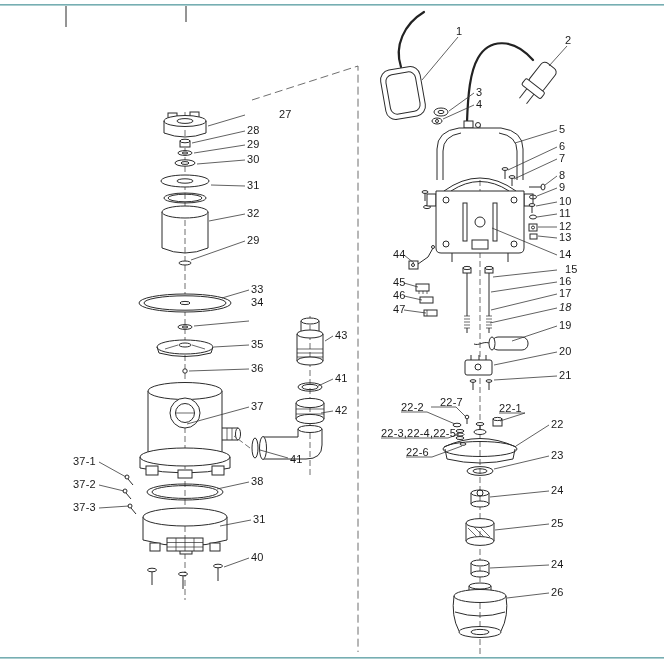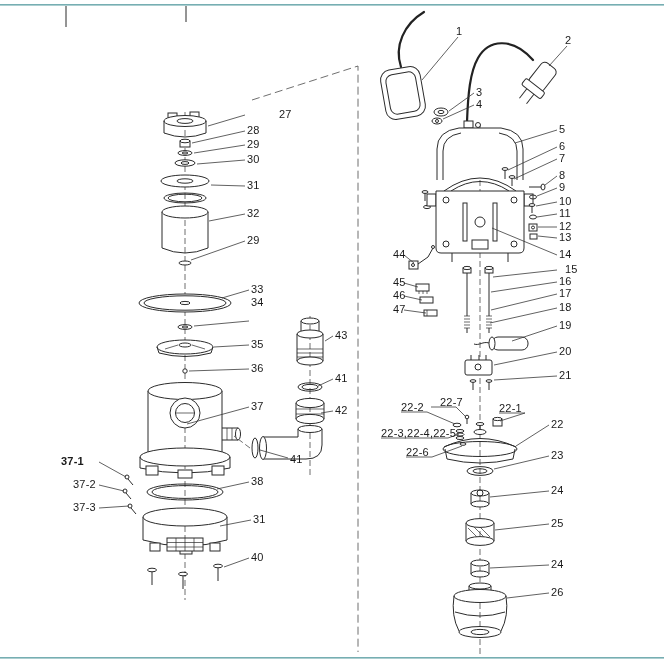--- a/index.html
+++ b/index.html
@@ -448,41 +448,41 @@
       <div class="callout" style="left: 251px; top: 339px;">35</div>
       <div class="callout" style="left: 251px; top: 363px;">36</div>
       <div class="callout" style="left: 251px; top: 401px; text-align: center;">37</div>
       <div class="callout" style="left: 251px; top: 476px;">38</div>
       <div class="callout" style="left: 253px; top: 514px;">31</div>
       <div class="callout" style="left: 251px; top: 552px;">40</div>
       <div class="callout" style="left: 335px; top: 330px;">43</div>
       <div class="callout" style="left: 335px; top: 373px;">41</div>
       <div class="callout" style="left: 335px; top: 405px;">42</div>
       <div class="callout" style="left: 290px; top: 454px;">41</div>
-      <div class="callout" style="left: 61px; top: 456px; font-weight: bold;">37-1</div>
+      <div class="callout" style="left: 73px; top: 456px;">37-1</div>
       <div class="callout" style="left: 73px; top: 479px;">37-2</div>
       <div class="callout" style="left: 73px; top: 502px;">37-3</div>
       <div class="callout" style="left: 456px; top: 26px;">1</div>
       <div class="callout" style="left: 565px; top: 35px;">2</div>
       <div class="callout" style="left: 476px; top: 87px;">3</div>
       <div class="callout" style="left: 476px; top: 99px;">4</div>
       <div class="callout" style="left: 559px; top: 124px;">5</div>
       <div class="callout" style="left: 559px; top: 141px;">6</div>
       <div class="callout" style="left: 559px; top: 153px;">7</div>
       <div class="callout" style="left: 559px; top: 170px;">8</div>
       <div class="callout" style="left: 559px; top: 182px;">9</div>
       <div class="callout" style="left: 559px; top: 196px;">10</div>
       <div class="callout" style="left: 559px; top: 208px;">11</div>
       <div class="callout" style="left: 559px; top: 221px;">12</div>
       <div class="callout" style="left: 559px; top: 232px;">13</div>
       <div class="callout" style="left: 559px; top: 249px;">14</div>
       <div class="callout" style="left: 565px; top: 264px;">15</div>
       <div class="callout" style="left: 559px; top: 276px;">16</div>
       <div class="callout" style="left: 559px; top: 288px;">17</div>
-      <div class="callout" style="left: 559px; top: 302px;">18</div>
+      <div class="callout" style="left: 559px; top: 302px; font-style: italic;">18</div>
       <div class="callout" style="left: 559px; top: 320px;">19</div>
       <div class="callout" style="left: 559px; top: 346px;">20</div>
       <div class="callout" style="left: 559px; top: 370px;">21</div>
       <div class="callout" style="left: 393px; top: 249px;">44</div>
       <div class="callout" style="left: 393px; top: 277px;">45</div>
       <div class="callout" style="left: 393px; top: 290px;">46</div>
       <div class="callout" style="left: 393px; top: 304px;">47</div>
       <div class="callout" style="left: 401px; top: 402px;">22-2</div>
       <div class="callout" style="left: 431px; top: 397px; margin-left: 9px;">22-7</div>
       <div class="callout" style="left: 499px; top: 403px;">22-1</div>

